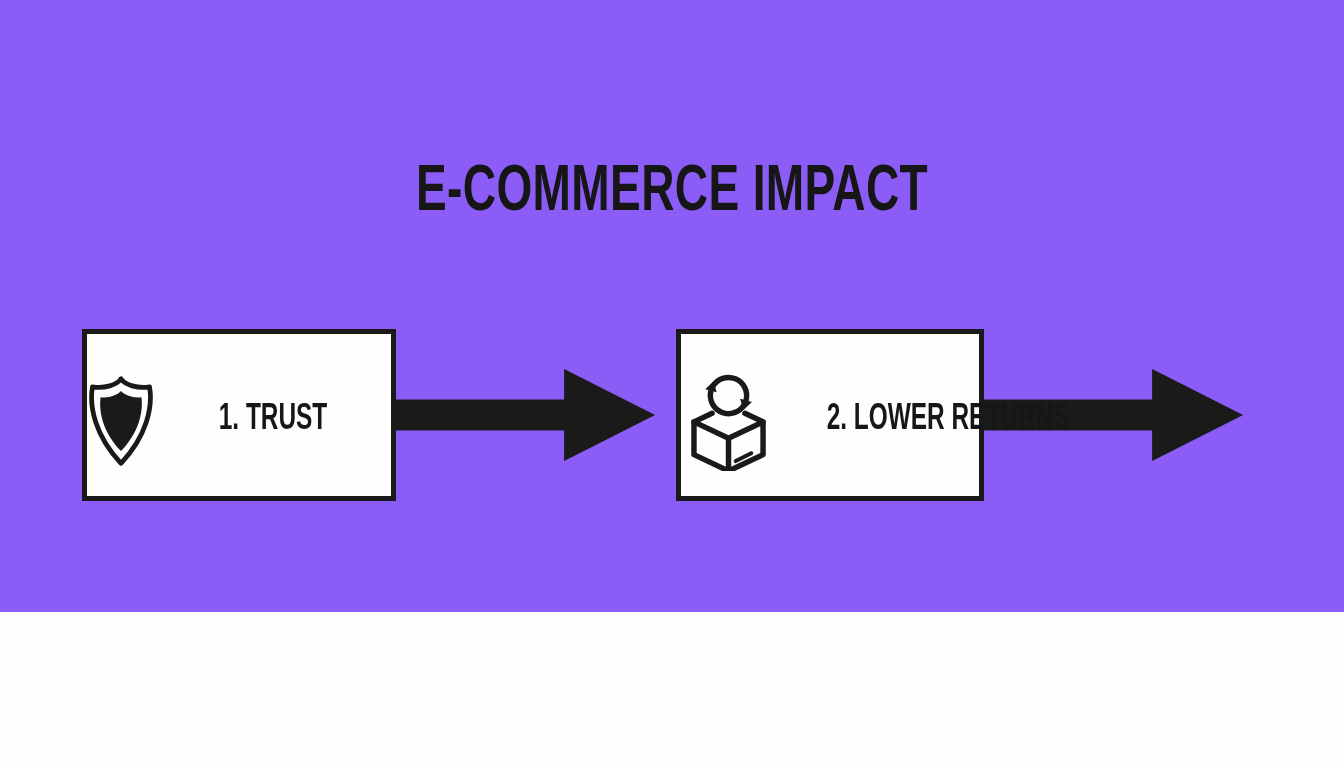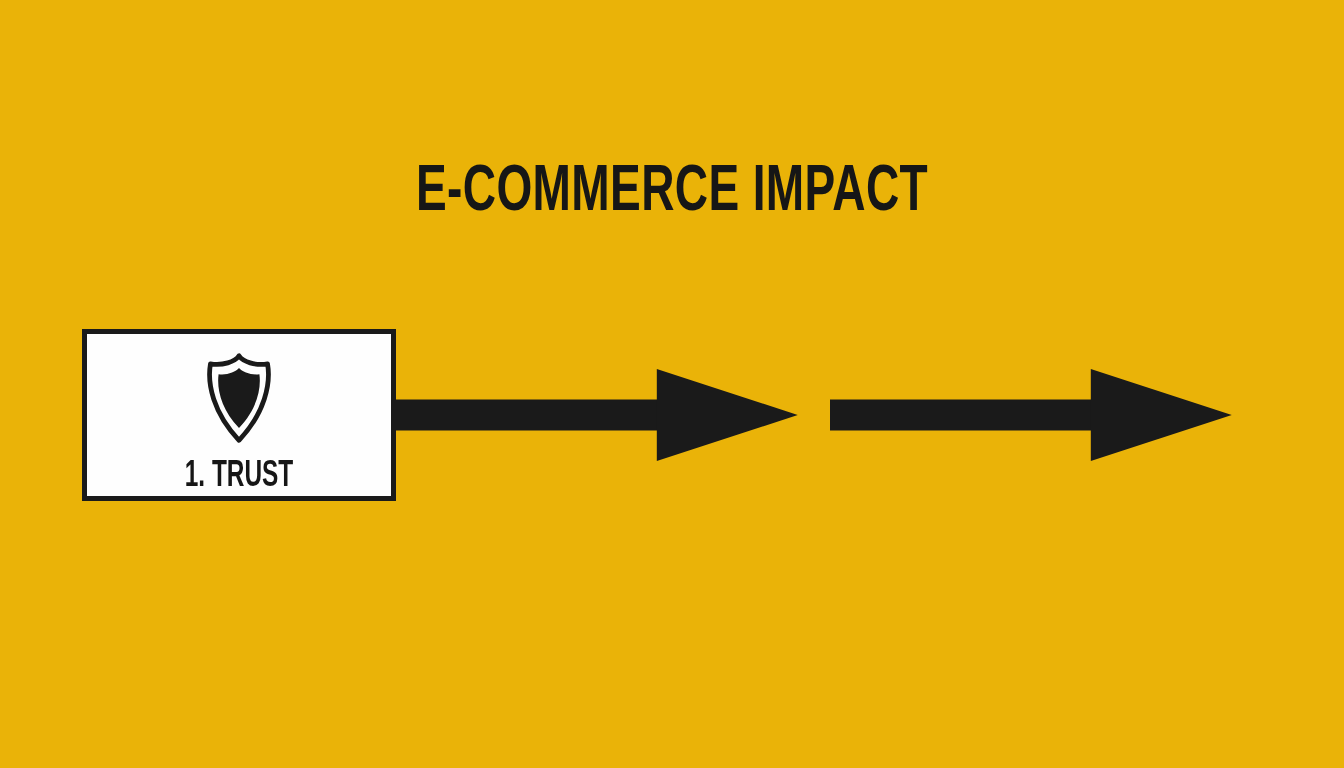--- a/index.html
+++ b/index.html
@@ -6,22 +6,22 @@
   html, body { width: 1344px; height: 768px; }
   body {
     background: #fdfdfd;
     font-family: "Liberation Sans", sans-serif;
     color: #1a1a1a;
     overflow: hidden;
   }
   .canvas {
     position: relative;
     width: 1344px;
-    height: 768px;
-    background: #eab308;
+    height: 612px;
+    background: #8b5cf6;
   }
   .title {
     position: absolute;
     top: 156px;
     left: 0;
     width: 100%;
     text-align: center;
     font-size: 64px;
     font-weight: bold;
     letter-spacing: 0.5px;
@@ -37,21 +37,21 @@
     width: 1181px;
     height: 172px;
     display: flex;
     align-items: stretch;
   }
   .step-box {
     height: 172px;
     border: 5px solid #1a1a1a;
     background: #fefefe;
     display: flex;
-    flex-direction: column;
+    flex-direction: row;
     align-items: center;
     flex: none;
   }
   .step-box.w1 { width: 314px; }
   .step-box.w2 { width: 308px; }
   .step-box.w3 { width: 313px; }
   .icon-wrap {
     height: 104px;
     margin-top: 12px;
     display: flex;
@@ -97,20 +97,37 @@
       <div class="step-label">1. TRUST</div>
     </div>
 
     <div class="connector">
       <svg viewBox="0 0 123 92" preserveAspectRatio="none">
         <rect class="ink-fill" x="0" y="30.5" width="78" height="31"></rect>
         <polygon class="ink-fill" points="74,0 114,46 74,92"></polygon>
       </svg>
     </div>
 
+    <div class="step-box w2">
+      <div class="icon-wrap">
+        <svg width="95" height="100" viewBox="0 0 104 110">
+
+          <path class="ink-stroke" stroke-width="6" stroke-linecap="round" d="M34.7 17 A20 20 0 0 1 71.3 32.2"></path>
+          <polygon class="ink-fill" points="77.8,34.0 64.8,30.4 68.4,42.9"></polygon>
+          <path class="ink-stroke" stroke-width="6" stroke-linecap="round" d="M69.3 37 A20 20 0 0 1 32.7 21.8"></path>
+          <polygon class="ink-fill" points="26.4,20.1 39.0,23.5 35.5,11.2"></polygon>
+
+          <path class="ink-stroke" stroke-width="6" stroke-linejoin="round" stroke-linecap="round" d="M14 56 L52 74 L90 56 M14 56 L14 92 L52 110 L90 92 L90 56 M52 74 L52 110"></path>
+          <path class="ink-stroke" stroke-width="6" stroke-linecap="round" d="M14 56 L34 46.5"></path>
+          <path class="ink-stroke" stroke-width="6" stroke-linecap="round" d="M90 56 L70 46.5"></path>
+          <path class="ink-stroke" stroke-width="4.5" stroke-linecap="round" d="M60 99 L77 90.5"></path>
+        </svg>
+      </div>
+      <div class="step-label">2. LOWER RETURNS</div>
+    </div>
 
     <div class="connector">
       <svg viewBox="0 0 123 92" preserveAspectRatio="none">
         <rect class="ink-fill" x="0" y="30.5" width="78" height="31"></rect>
         <polygon class="ink-fill" points="74,0 114,46 74,92"></polygon>
       </svg>
     </div>
 
 
   </div>

